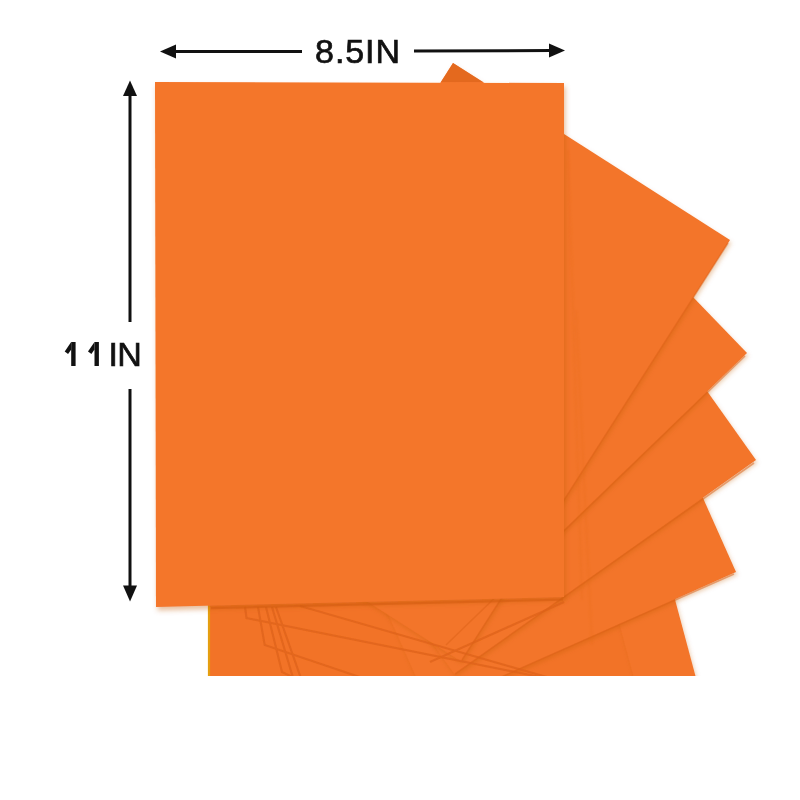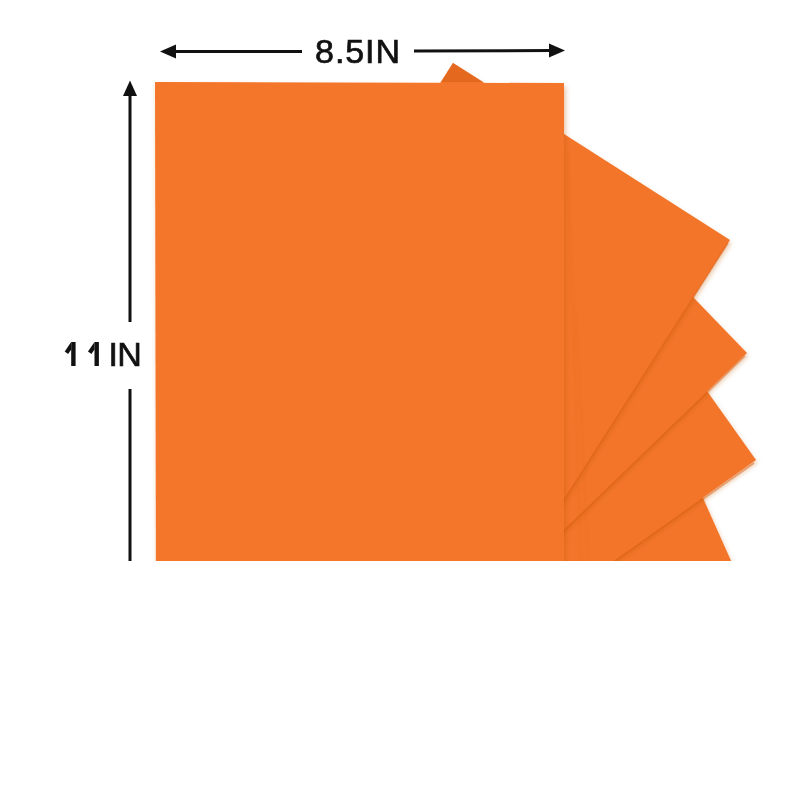--- a/index.html
+++ b/index.html
@@ -1,16 +1,16 @@
 <!DOCTYPE html>
 <html><head>
 <meta charset="utf-8">
 <style>
   html,body{margin:0;padding:0;background:#ffffff;}
-  .wrap{width:800px;height:561px;position:relative;font-family:"Liberation Sans",sans-serif;}
+  .wrap{width:800px;height:676px;position:relative;font-family:"Liberation Sans",sans-serif;}
   svg{display:block;}
 </style>
 </head>
 <body>
 <div class="wrap">
 <svg width="800" height="800" viewBox="0 0 800 800">
   <defs>
     <filter id="sh" x="-20%" y="-20%" width="140%" height="140%">
       <feDropShadow dx="1.5" dy="3" stdDeviation="2" flood-color="#c05a10" flood-opacity="0.3"></feDropShadow>
     </filter>

